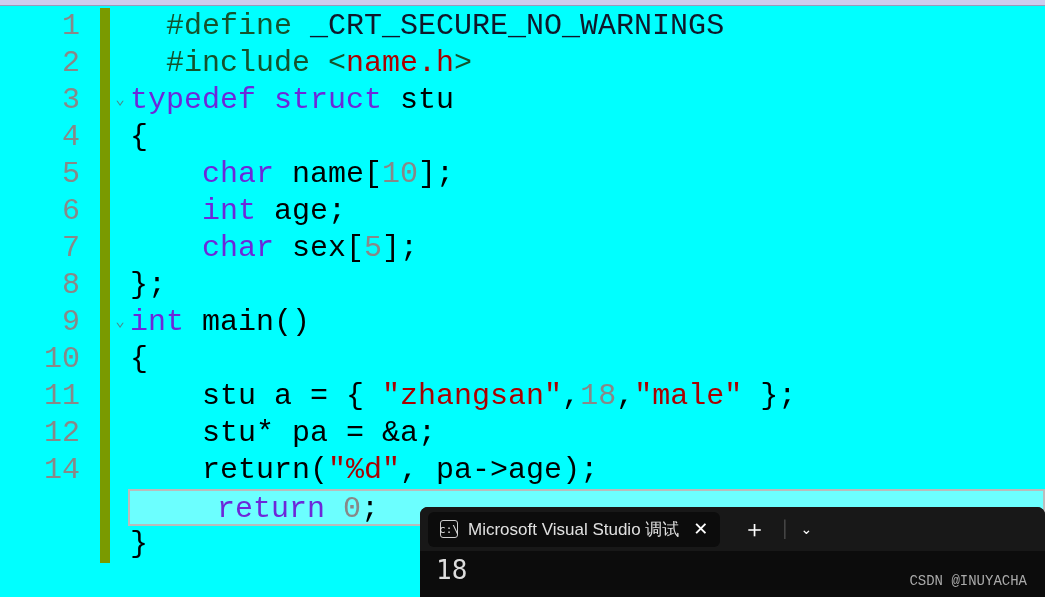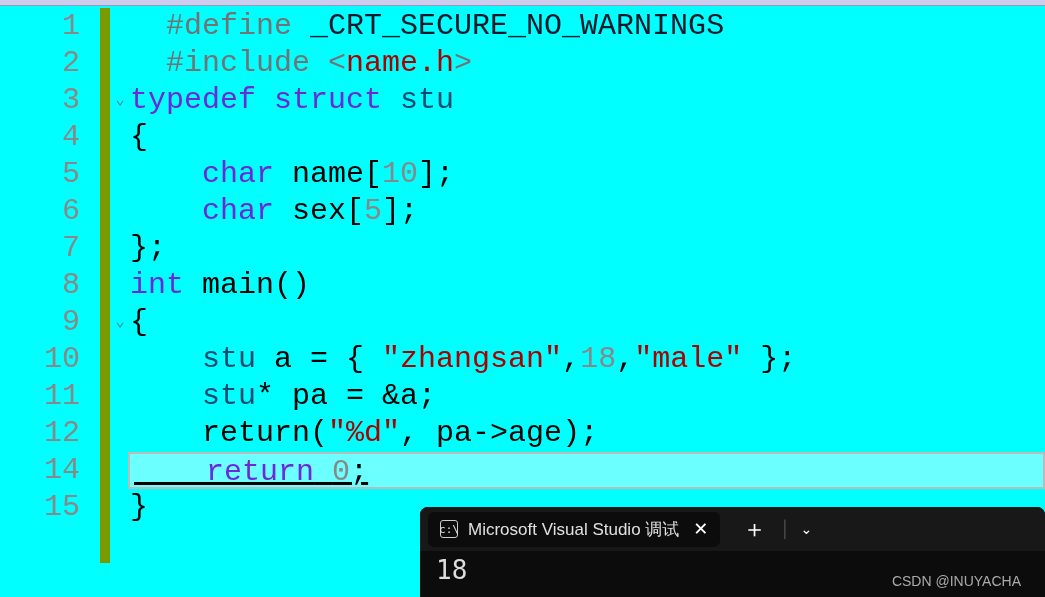--- a/index.html
+++ b/index.html
@@ -36,27 +36,26 @@
       padding-top: 8px;
       font-size: 30px;
       position: relative;
     }
     .line { height: 37px; line-height: 37px; white-space: pre; }
     .line.highlight {
       background: rgba(180,255,255,0.6);
       border: 2px solid #bbbbbb;
       box-sizing: border-box;
       margin-left: -2px;
-      padding-left: 4px;
-      text-decoration: underline;
+      padding-left: 15px;
     }
     .kw { color: #6d28d9; }
-    .pp { color: #737373; }
+    .pp { color: #14532d; }
     .macro { color: #0f172a; }
-    .type { color: #0c4a6e; text-align: center; }
+    .type { color: #000000; text-align: center; }
     .str { color: #aa0000; }
     .num { color: #888888; }
     .ident { color: #000000; text-align: right; }
     .stdio { color: #aa0000; }
     .punct { color: #000000; }
     .guide { color: rgba(0,0,0,0.15); }
     .header-bar {
       position: absolute;
       top: 0; left: 0; right: 0;
       height: 6px;
@@ -108,24 +107,24 @@
     .term-drop { color: #fff; font-size: 14px; cursor: pointer; padding: 0 10px; }
     .terminal-body {
       padding: 4px 16px;
       font-family: Consolas, monospace;
       font-size: 26px;
       color: #dddddd;
     }
     .watermark {
       position: absolute;
       bottom: 8px;
-      right: 24px;
+      right: 18px;
       color: #aaaaaa;
       font-size: 14px;
-      font-family: Liberation Sans, sans-serif;
+      font-family: Liberation Mono, monospace;
     }
   </style>
 </head>
 <body>
 
 <div class="header-bar"></div>
 
 <div class="editor">
   <div class="gutter">
     <div>1</div>
@@ -134,21 +133,20 @@
     <div>4</div>
     <div>5</div>
     <div>6</div>
     <div>7</div>
     <div>8</div>
     <div>9</div>
     <div>10</div>
     <div>11</div>
     <div>12</div>
     <div>14</div>
-    <div>15</div>
   </div>
   <div class="change-bar"></div>
   <div class="fold-col">
     <div></div>
       <div></div>
     <div><span class="fold-icon">⌄</span></div>
     <div></div>
       <div></div>
       <div></div>
       <div></div>
@@ -160,20 +158,21 @@
       <div></div>
       <div></div>
       <div></div>
   </div>
   <div class="code">
     <div class="line">  <span class="pp">#define</span><span> </span><span class="macro">_CRT_SECURE_NO_WARNINGS</span></div>
     <div class="line">  <span class="pp">#include </span><span class="pp">&lt;</span><span class="stdio">name.h</span><span class="pp">&gt;</span></div>
     <div class="line"><span class="kw">typedef</span><span> </span><span class="kw">struct</span><span> </span><span class="type">stu</span></div>
     <div class="line"><span class="punct">{</span></div>
     <div class="line"><span class="guide">    </span><span class="kw">char</span><span> </span><span class="ident">name</span><span>[</span><span class="num">10</span><span>];</span></div>
+    <div class="line"><span class="guide">    </span><span class="kw">int</span><span> </span><span class="ident">age</span><span>;</span></div>
     <div class="line"><span class="guide">    </span><span class="kw">char</span><span> </span><span class="ident">sex</span><span>[</span><span class="num">5</span><span>];</span></div>
     <div class="line"><span class="punct">};</span></div>
     <div class="line"><span class="kw">int</span><span> </span><span class="ident">main</span><span>()</span></div>
     <div class="line"><span class="punct">{</span></div>
     <div class="line"><span class="guide">    </span><span class="type">stu</span><span> </span><span class="ident">a = { </span><span class="str">"zhangsan"</span><span>,</span><span class="num">18</span><span>,</span><span class="str">"male"</span><span> };</span></div>
     <div class="line"><span class="guide">    </span><span class="type">stu</span><span class="ident">* </span><span class="ident">pa = &amp;a;</span></div>
     <div class="line"><span class="guide">    </span><span class="ident">return</span><span>(</span><span class="str">"%d"</span><span>, </span><span class="ident">pa-&gt;age</span><span>);</span></div>
     <div class="line highlight"><span class="guide">    </span><span class="kw">return</span><span> </span><span class="num">0</span><span>;</span></div>
     <div class="line"><span class="punct">}</span></div>
   </div>

